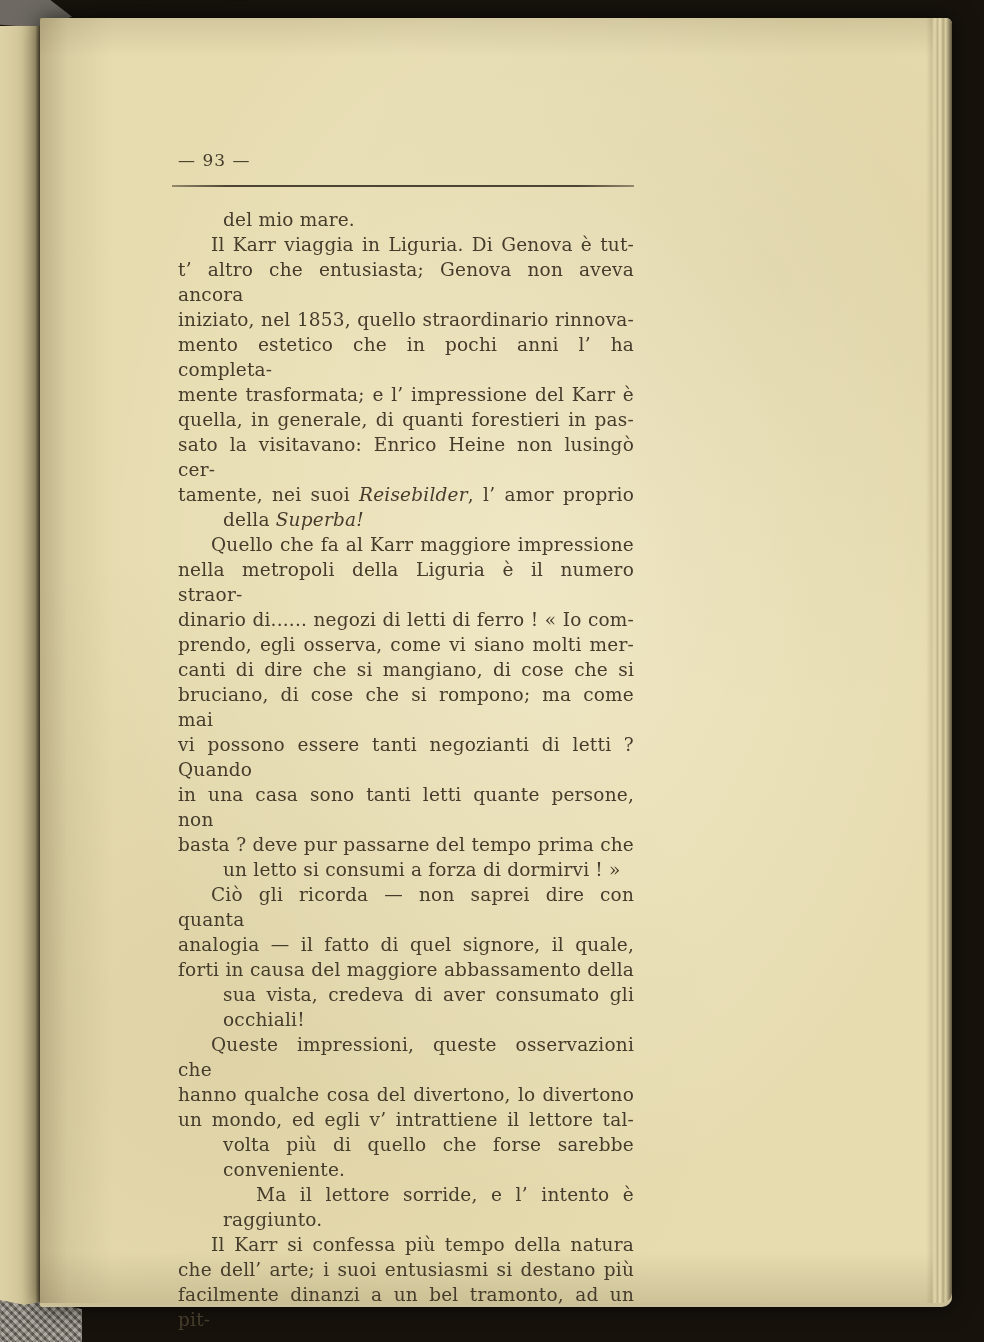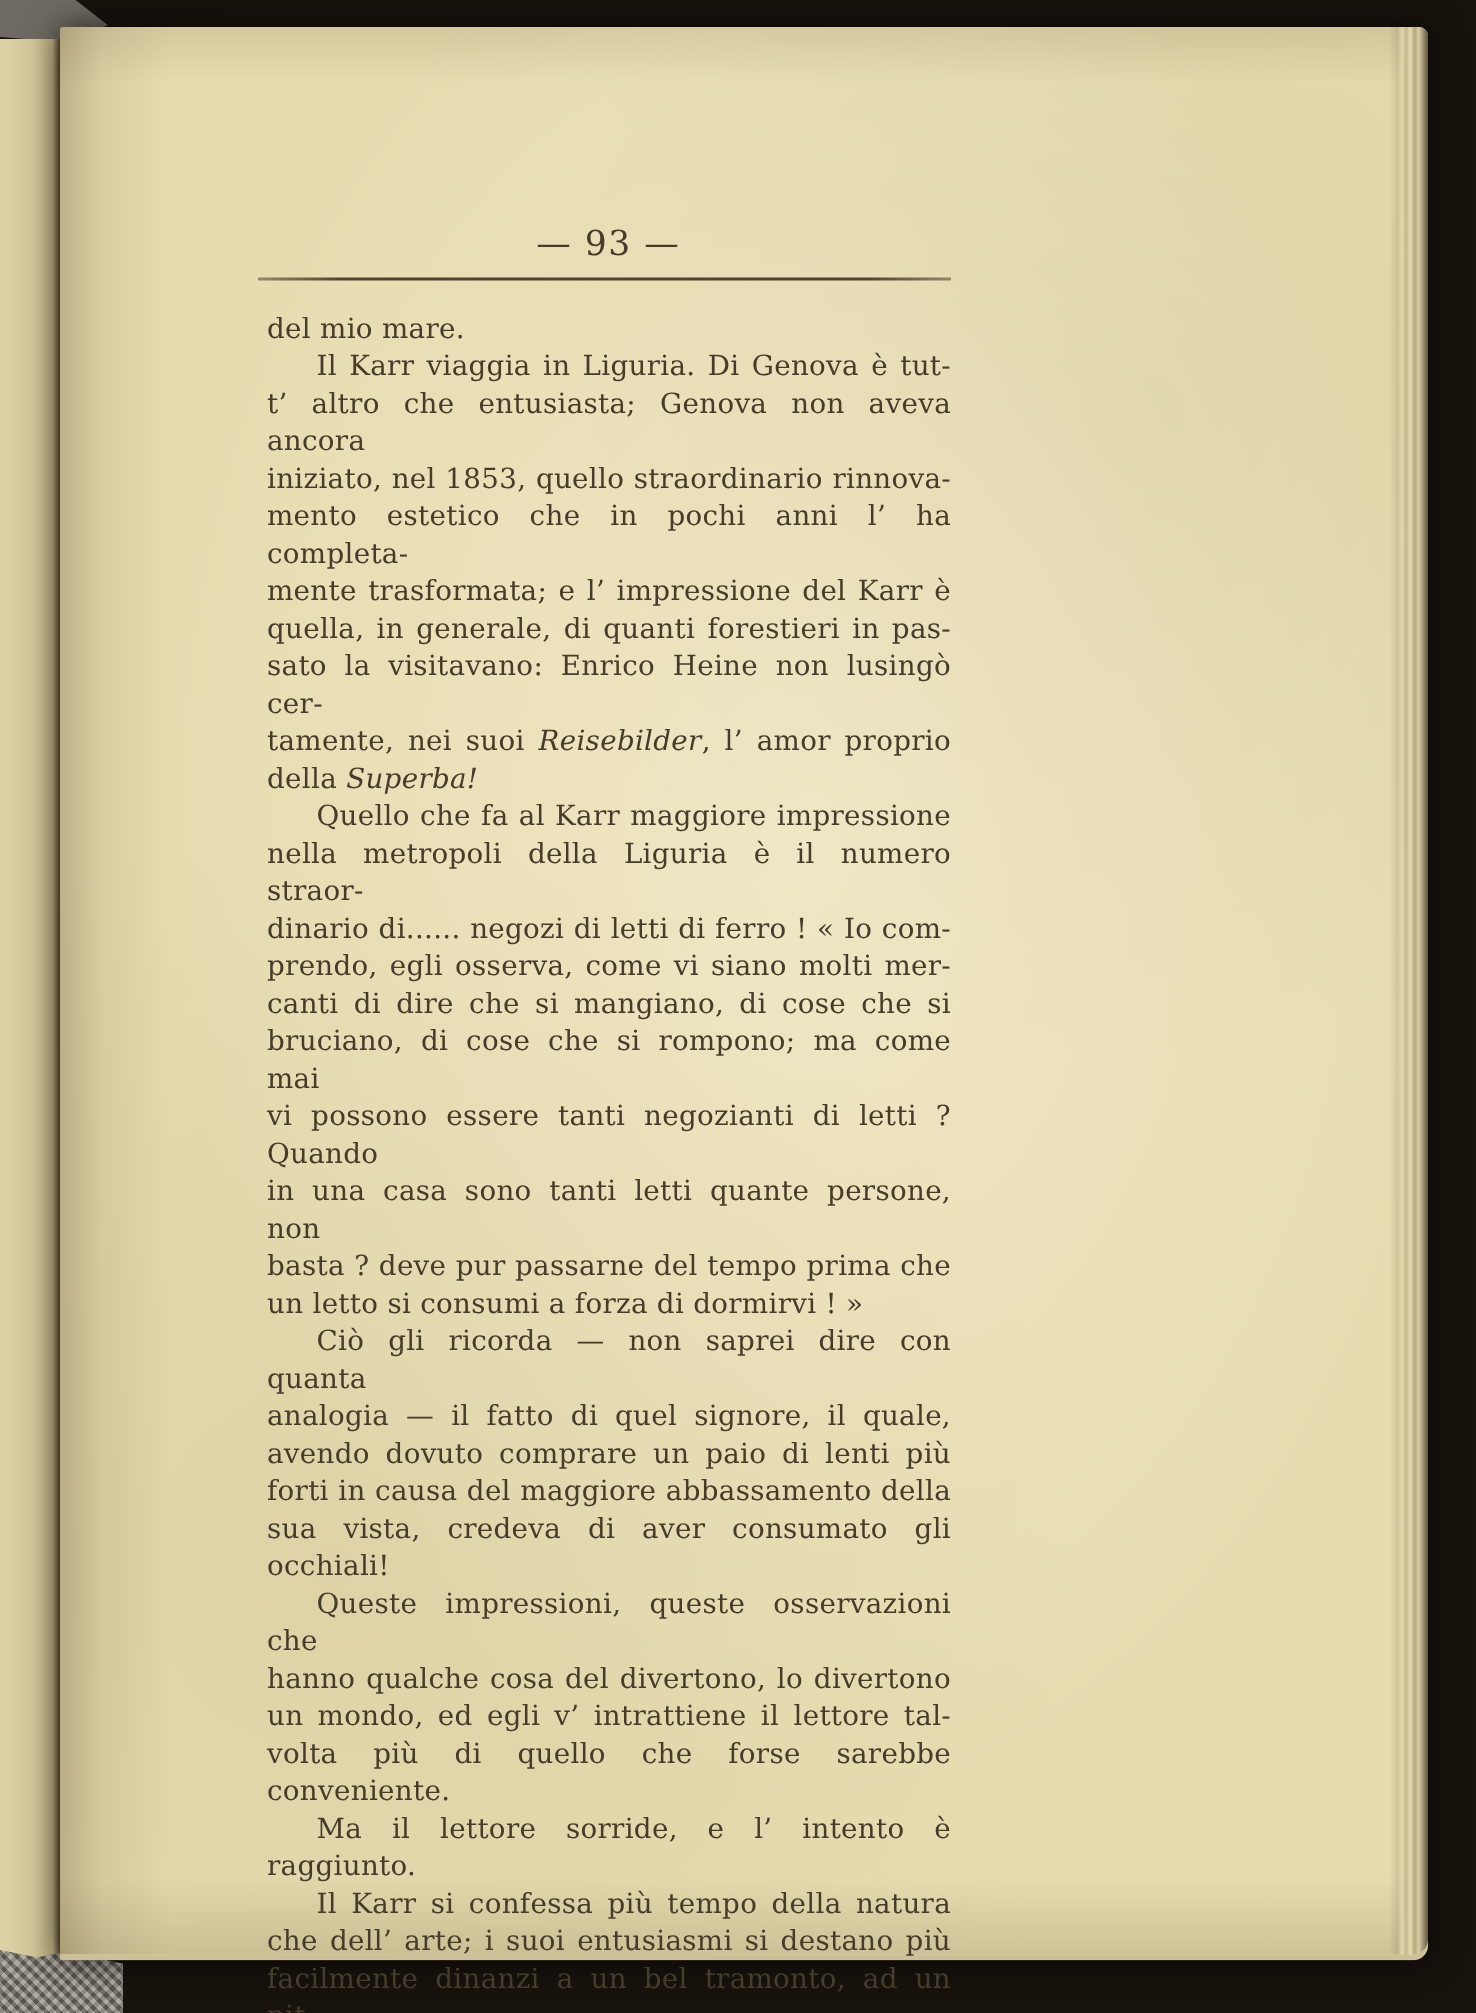--- a/index.html
+++ b/index.html
@@ -43,28 +43,28 @@
 
   
   .binding-cloth{position:absolute;left:0;top:1300px;width:82px;height:42px;z-index:2;
     background-color:var(--cloth);
     background-image:
       repeating-linear-gradient(45deg, rgba(255,255,255,0.22) 0 3px, rgba(0,0,0,0.22) 3px 6px),
       repeating-linear-gradient(-45deg, rgba(255,255,255,0.12) 0 3px, rgba(0,0,0,0.18) 3px 6px);
     clip-path:polygon(0 0,30% 12%,55% 2%,100% 22%,100% 100%,0 100%);}
 
   
-  .page-header{position:absolute;left:138px;top:132px;width:455px;text-align:center;
-    color:var(--ink);font-size:23px;letter-spacing:1px;}
+  .page-header{position:absolute;left:138px;top:132px;width:455px;
+    color:var(--ink);font-size:17px;letter-spacing:1px;}
   .header-rule{position:absolute;left:132px;top:167px;width:462px;height:2px;
     background:linear-gradient(90deg,rgba(78,68,51,0.55),var(--rule) 12%,var(--rule) 88%,rgba(78,68,51,0.55));}
   .page-text{position:absolute;left:138px;top:189px;width:456px;color:var(--ink);
     font-size:18.5px;line-height:25px;letter-spacing:0.2px;}
   .line{text-align:justify;text-align-last:justify;white-space:normal;}
-  .line.end{text-align-last:left;}
+  .line.end{text-align-last:left;margin-left:45px;}
   .line.indent{text-indent:33px;}
   .line i{font-style:italic;}
 </style>
 </head>
 <body>
 
 <div class="scan">
   <div class="binding-clip"></div>
   <div class="adjacent-page"></div>
 
@@ -88,21 +88,20 @@
         <div class="line"><span>dinario di...... negozi di letti di ferro ! « Io com-</span></div>
         <div class="line"><span>prendo, egli osserva, come vi siano molti mer-</span></div>
         <div class="line"><span>canti di dire che si mangiano, di cose che si</span></div>
         <div class="line"><span>bruciano, di cose che si rompono; ma come mai</span></div>
         <div class="line"><span>vi possono essere tanti negozianti di letti ? Quando</span></div>
         <div class="line"><span>in una casa sono tanti letti quante persone, non</span></div>
         <div class="line"><span>basta ? deve pur passarne del tempo prima che</span></div>
         <div class="line end"><span>un letto si consumi a forza di dormirvi ! »</span></div>
         <div class="line indent"><span>Ciò gli ricorda — non saprei dire con quanta</span></div>
         <div class="line"><span>analogia — il fatto di quel signore, il quale,</span></div>
-        <div class="line"><span>avendo dovuto comprare un paio di lenti più</span></div>
         <div class="line"><span>forti in causa del maggiore abbassamento della</span></div>
         <div class="line end"><span>sua vista, credeva di aver consumato gli occhiali!</span></div>
         <div class="line indent"><span>Queste impressioni, queste osservazioni che</span></div>
         <div class="line"><span>hanno qualche cosa del divertono, lo divertono</span></div>
         <div class="line"><span>un mondo, ed egli v’ intrattiene il lettore tal-</span></div>
         <div class="line end"><span>volta più di quello che forse sarebbe conveniente.</span></div>
         <div class="line indent end"><span>Ma il lettore sorride, e l’ intento è raggiunto.</span></div>
         <div class="line indent"><span>Il Karr si confessa più tempo della natura</span></div>
         <div class="line"><span>che dell’ arte; i suoi entusiasmi si destano più</span></div>
         <div class="line"><span>facilmente dinanzi a un bel tramonto, ad un pit-</span></div>

